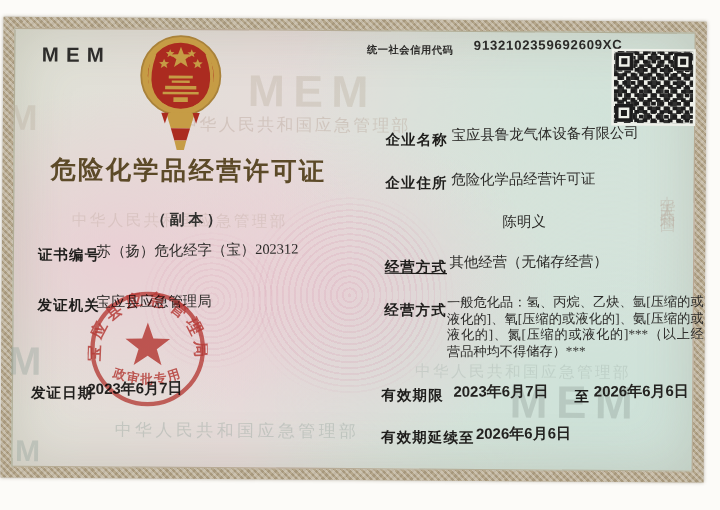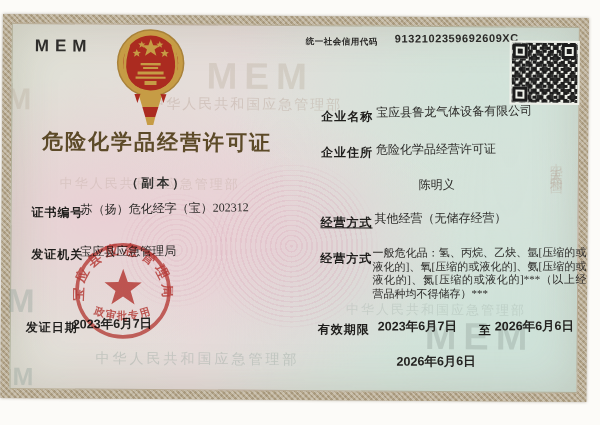--- a/index.html
+++ b/index.html
@@ -164,15 +164,16 @@
     <div class="abs val tilt2" style="left:373px;top:194px;">其他经营（无储存经营）</div>
 
     <div class="abs lbl" style="left:319px;top:234px;">经营方式</div>
     <div class="abs scope-val" style="left:371px;top:230px;">一般危化品：氢、丙烷、乙炔、氩[压缩的或液化的]、氧[压缩的或液化的]、氨[压缩的或液化的]、氮[压缩的或液化的]***（以上经营品种均不得储存）***</div>
 
     <div class="abs lbl" style="left:317px;top:305px;">有效期限</div>
     <div class="abs val-b tilt2" style="left:377px;top:302px;">2023年6月7日</div>
     <div class="abs lbl" style="left:478px;top:305px;">至</div>
     <div class="abs val-b tilt2" style="left:494px;top:301px;">2026年6月6日</div>
 
+    <div class="abs lbl" style="left:317px;top:340px;">有效期延续至</div>
     <div class="abs val-b tilt2" style="left:396px;top:337px;">2026年6月6日</div>
   </div>
 </div>
 
 </body></html>

